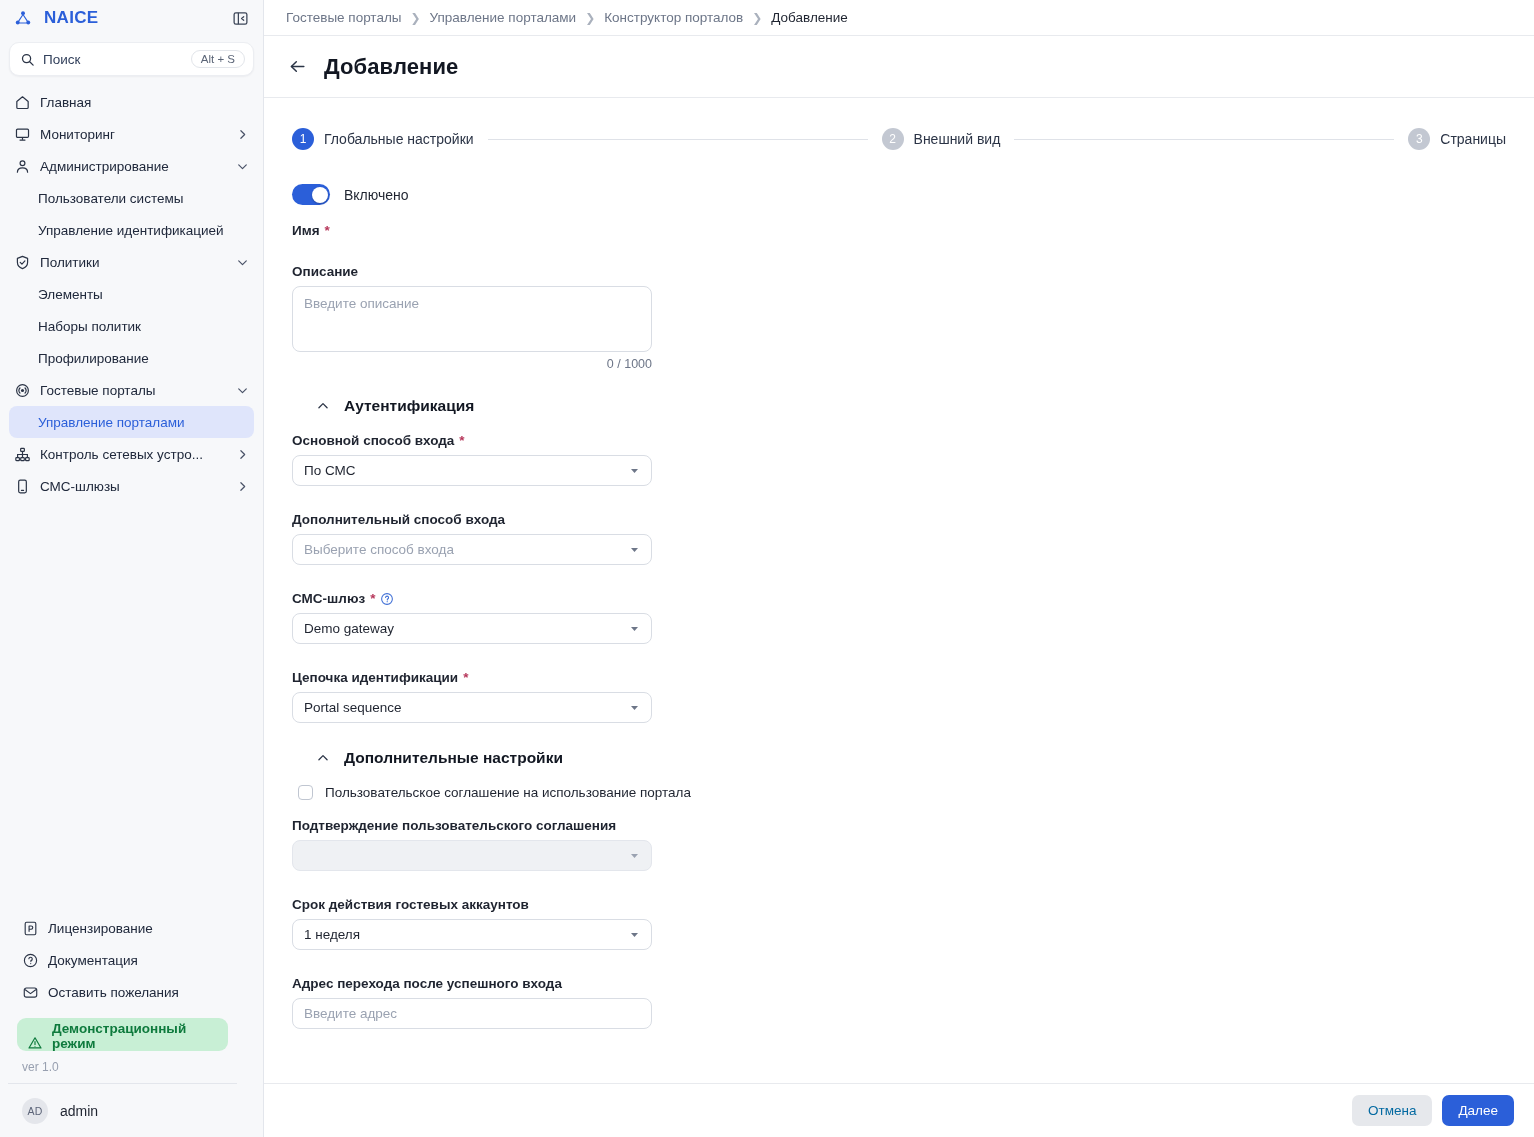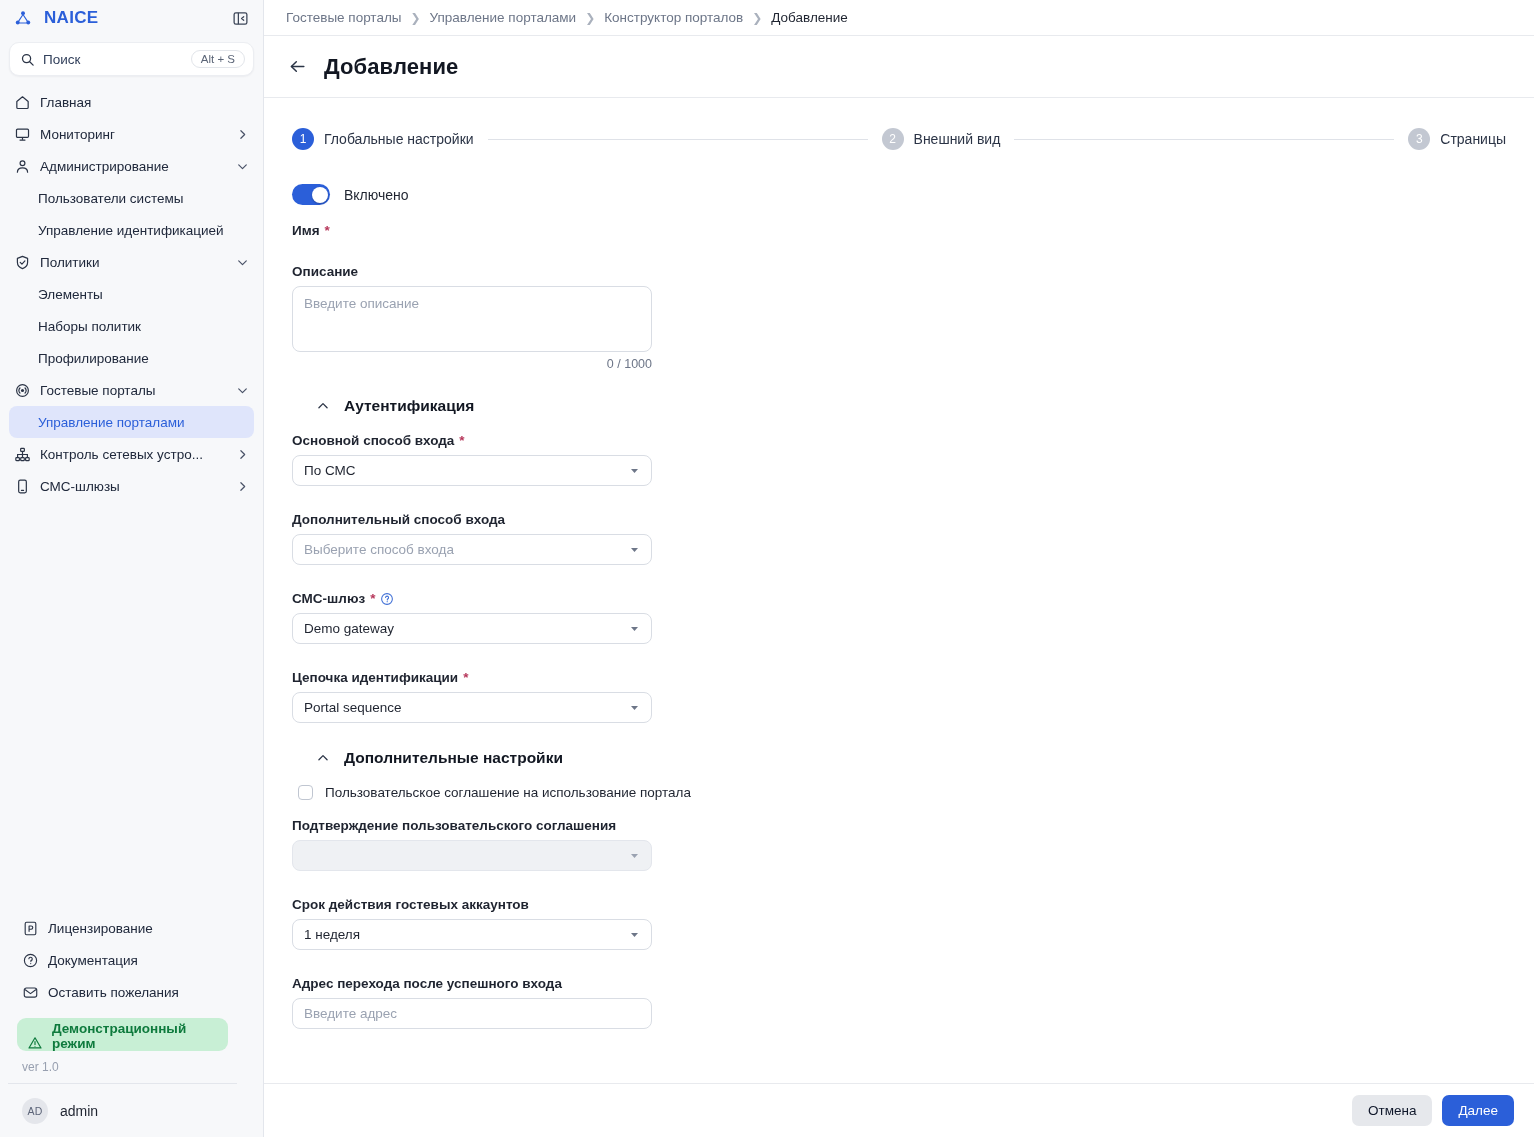--- a/index.html
+++ b/index.html
@@ -189,21 +189,21 @@
   .footerbar {
     height: 54px; min-height: 54px; border-top: 1px solid #e8eaee;
     background: #fff; display: flex; align-items: center;
     justify-content: flex-end; gap: 10px; padding: 0 20px;
   }
   .btn {
     height: 31px; border-radius: 7px; font-size: 13.5px; padding: 0 16px;
     display: flex; align-items: center; justify-content: center; cursor: pointer;
     border: none; font-family: inherit;
   }
-  .btn-secondary { background: #e6e8ec; color: #0f172a; }
+  .btn-secondary { background: #e6e8ec; color: #0369a1; }
   .btn-primary { background: #2b5fd9; color: #fff; }
 </style>
 </head>
 <body>
 
 <div class="app">
 
   <aside class="sidebar">
 
     <div class="sb-brandrow">

